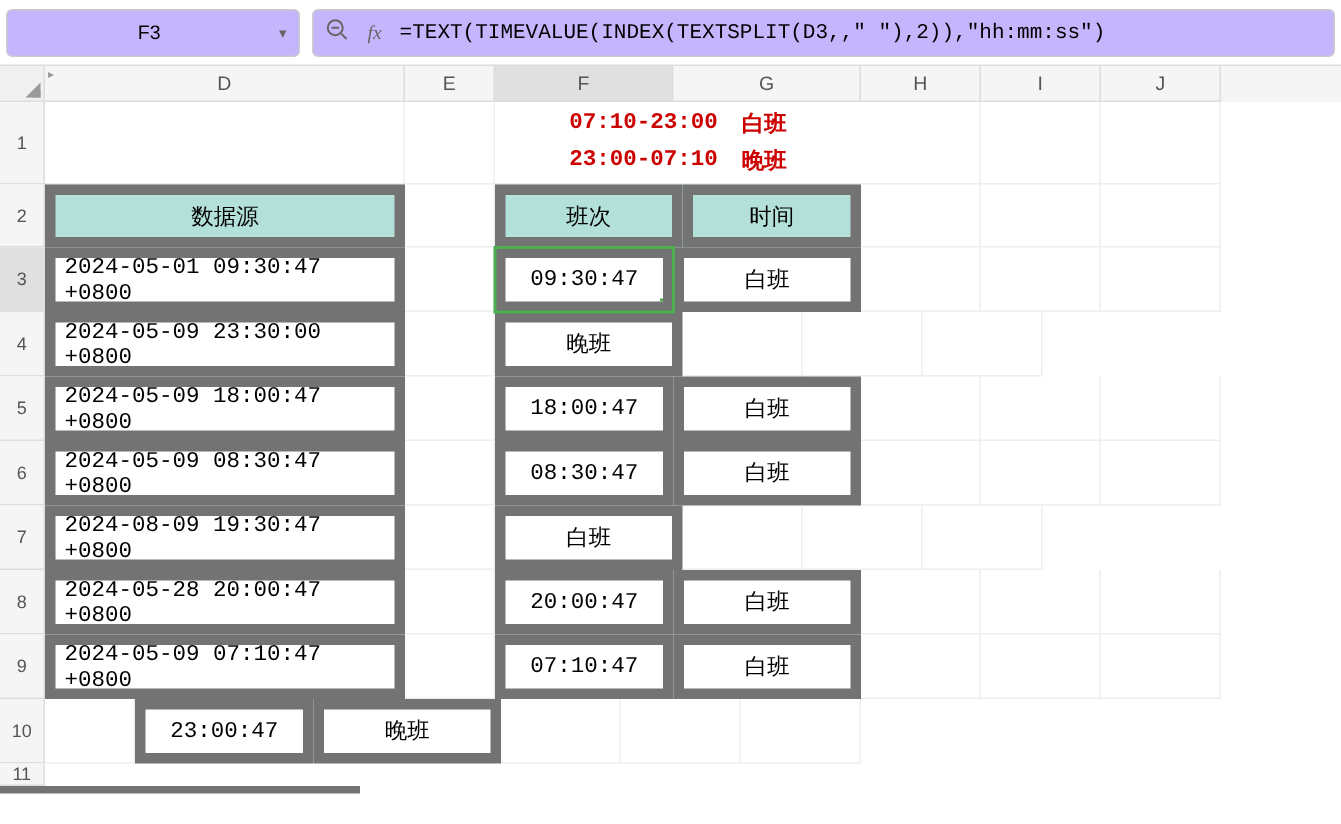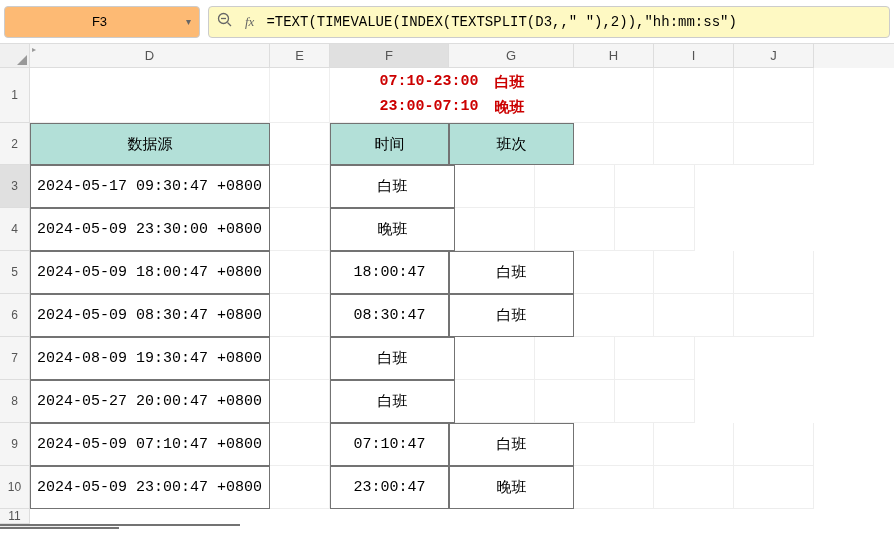--- a/index.html
+++ b/index.html
@@ -23,41 +23,41 @@
     }
     .namebox {
       display: flex;
       align-items: center;
       justify-content: space-between;
       width: 196px;
       height: 32px;
       border: 1px solid #ccc;
       border-radius: 4px;
       padding: 0 8px;
-      background: #fdba74;
+      background: #c4b5fd;
     }
     .namebox-text {
       flex: 1;
       text-align: center;
       font-size: 13px;
     }
     .chevron {
       color: #666;
       font-size: 10px;
     }
     .formula-bar {
       display: flex;
       align-items: center;
       flex: 1;
       height: 32px;
       border: 1px solid #ccc;
       border-radius: 4px;
       padding: 0 8px;
       gap: 12px;
-      background: #fef9c3;
+      background: #c4b5fd;
     }
     .zoom-icon {
       color: #666;
       font-size: 14px;
     }
     .fx-icon {
       font-style: italic;
       color: #666;
       font-size: 13px;
       font-family: "Times New Roman", serif;
@@ -138,21 +138,21 @@
       font-family: "Courier New", monospace;
       font-size: 15px;
       color: #000;
       overflow: hidden;
     }
     .row-1 { height: 55px; }
     .row-data { height: 43px; }
     .row-2 { height: 42px; }
     .row-11 { height: 20px; flex-direction: column; }
     .bordered {
-      border: 1px solid #737373;
+      border: 7px solid #737373;
     }
     .header-cell {
       background: #b3e0d8;
       font-family: "Microsoft YaHei", sans-serif;
       justify-content: center;
       font-size: 15px;
     }
     .center {
       justify-content: center;
     }
@@ -245,31 +245,32 @@
     </div>
     <div class="cell col-H"></div>
     <div class="cell col-I"></div>
     <div class="cell col-J"></div>
   </div>
 
   <div class="row row-2">
     <div class="row-h">2</div>
     <div class="cell col-D bordered header-cell">数据源</div>
     <div class="cell col-E"></div>
+    <div class="cell col-G bordered header-cell">班次</div>
     <div class="cell col-F bordered header-cell">时间</div>
-    <div class="cell col-G bordered header-cell">班次</div>
     <div class="cell col-H"></div>
     <div class="cell col-I"></div>
     <div class="cell col-J"></div>
   </div>
 
   <div class="row row-data">
     <div class="row-h active">3</div>
-    <div class="cell col-D bordered">2024-05-17 09:30:47 +0800</div>
-    <div class="cell col-E"></div>
+    <div class="cell col-D bordered">2024-05-01 09:30:47 +0800</div>
+    <div class="cell col-E"></div>
+    <div class="cell col-F bordered center active-cell">09:30:47</div>
     <div class="cell col-G bordered center">白班</div>
     <div class="cell col-H"></div>
     <div class="cell col-I"></div>
     <div class="cell col-J"></div>
   </div>
 
   <div class="row row-data">
     <div class="row-h">4</div>
     <div class="cell col-D bordered">2024-05-09 23:30:00 +0800</div>
     <div class="cell col-E"></div>
@@ -306,42 +307,42 @@
     <div class="cell col-D bordered">2024-08-09 19:30:47 +0800</div>
     <div class="cell col-E"></div>
     <div class="cell col-G bordered center">白班</div>
     <div class="cell col-H"></div>
     <div class="cell col-I"></div>
     <div class="cell col-J"></div>
   </div>
 
   <div class="row row-data">
     <div class="row-h">8</div>
-    <div class="cell col-D bordered">2024-05-27 20:00:47 +0800</div>
-    <div class="cell col-E"></div>
+    <div class="cell col-D bordered">2024-05-28 20:00:47 +0800</div>
+    <div class="cell col-E"></div>
+    <div class="cell col-F bordered center">20:00:47</div>
     <div class="cell col-G bordered center">白班</div>
     <div class="cell col-H"></div>
     <div class="cell col-I"></div>
     <div class="cell col-J"></div>
   </div>
 
   <div class="row row-data">
     <div class="row-h">9</div>
     <div class="cell col-D bordered">2024-05-09 07:10:47 +0800</div>
     <div class="cell col-E"></div>
     <div class="cell col-F bordered center">07:10:47</div>
     <div class="cell col-G bordered center">白班</div>
     <div class="cell col-H"></div>
     <div class="cell col-I"></div>
     <div class="cell col-J"></div>
   </div>
 
   <div class="row row-data">
     <div class="row-h">10</div>
-    <div class="cell col-D bordered">2024-05-09 23:00:47 +0800</div>
     <div class="cell col-E"></div>
     <div class="cell col-F bordered center">23:00:47</div>
     <div class="cell col-G bordered center">晚班</div>
     <div class="cell col-H"></div>
     <div class="cell col-I"></div>
     <div class="cell col-J"></div>
   </div>
 
   <div class="row row-11">
     <div class="row-h">11</div>

